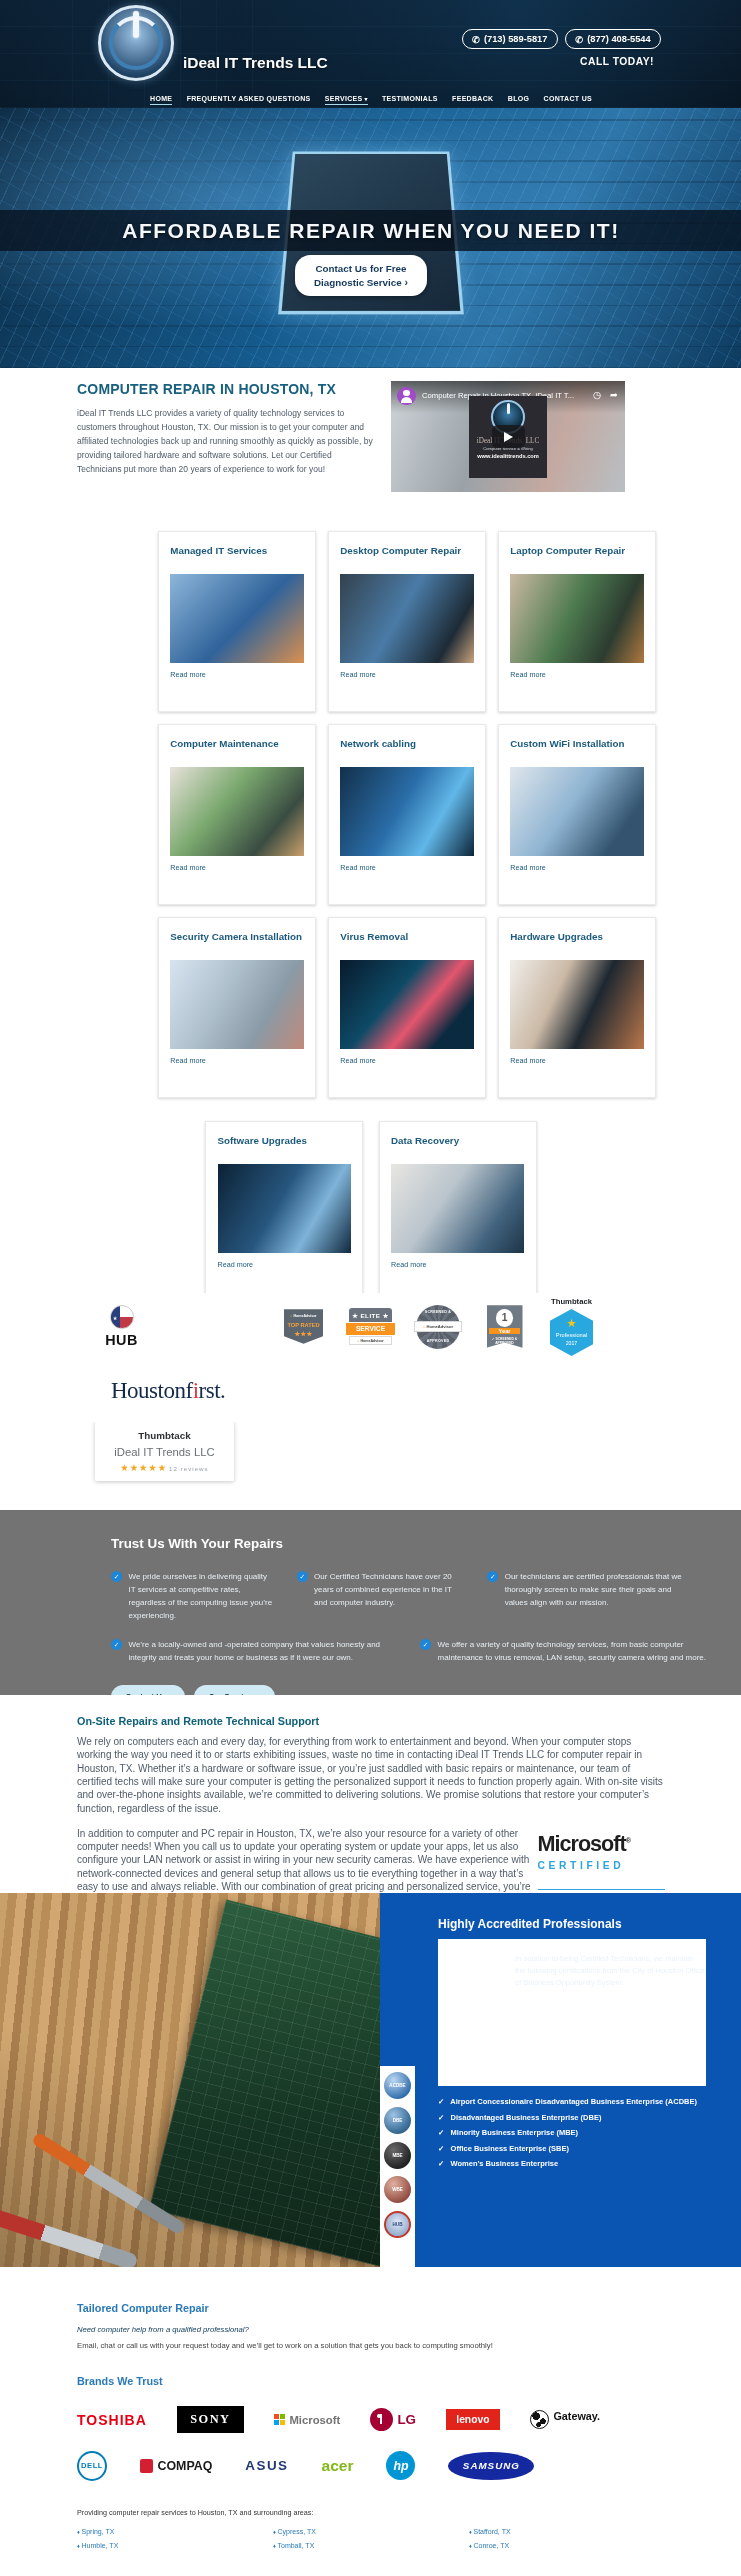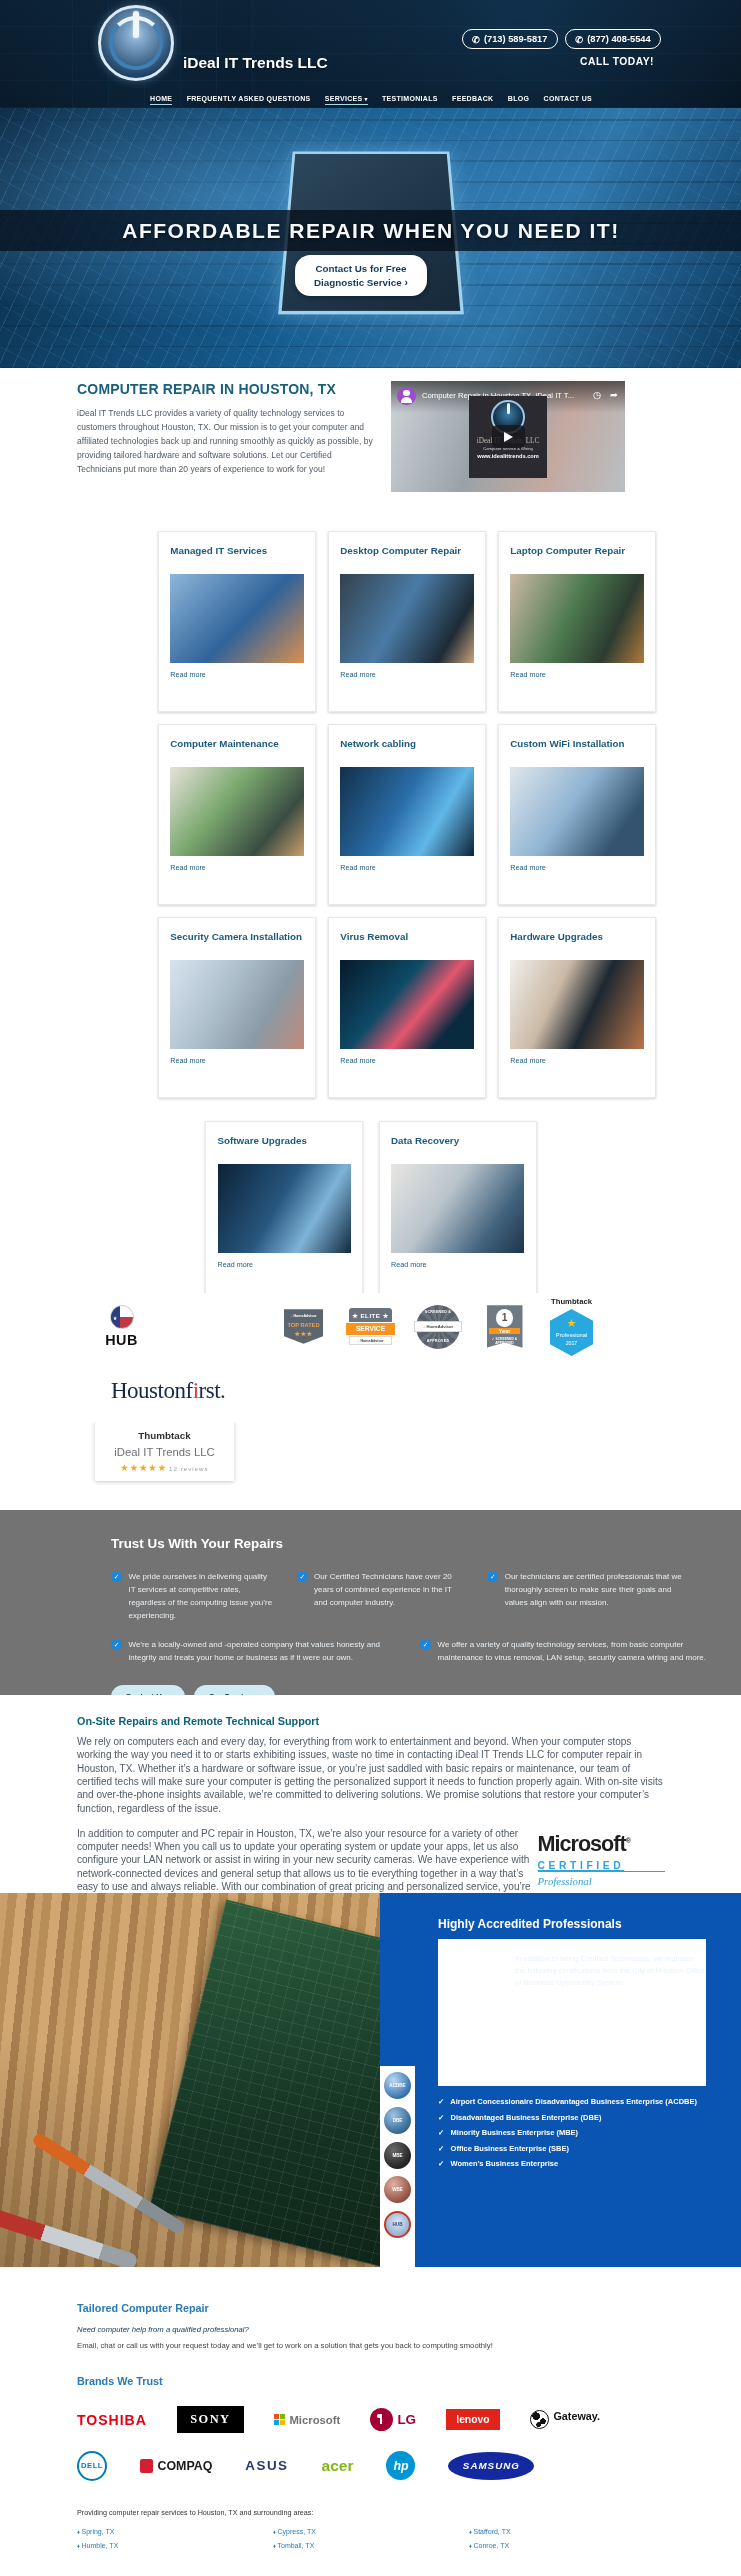--- a/index.html
+++ b/index.html
@@ -161,21 +161,21 @@
   
   .onsite { height:198px; background:#fff; padding:19.6px 77px 0; }
   .onsite h2 { color:#0f6079; font-size:10.8px; font-weight:bold; }
   .onsite p { font-size:10px; line-height:13.4px; color:#4f5b68; }
   .onsite .p1 { margin-top:8.2px; }
   .onsite-row { display:flex; margin-top:11.3px; }
   .onsite-row .p2 { width:466px; }
   .ms-logo { margin-left:auto; width:129px; padding-top:4.1px; }
   .ms-name { font-size:21.6px; font-weight:900; color:#1f1f1f; letter-spacing:-1px; }
   .ms-name sup { font-size:7.2px; }
-  .ms-cert { color:#2ea3dc; font-size:10.3px; font-weight:bold; letter-spacing:3.6px; margin-top:3.1px; padding-bottom:0; border-bottom:1.5px solid #2ea3dc;text-decoration:underline; }
+  .ms-cert { color:#2ea3dc; font-size:10.3px; font-weight:bold; letter-spacing:3.6px; margin-top:3.1px; padding-bottom:18px; border-bottom:1.5px solid #2ea3dc; }
   .ms-prof { font-family:"Liberation Serif", serif; font-style:italic; color:#2ea3dc; font-size:10.8px; margin-top:3.1px; }
 
   
   .accredited { height:374px; display:flex; position:relative; }
   .acc-photo { width:386px; height:100%; position:relative; overflow:hidden;
     background:
       linear-gradient(25deg, rgba(0,0,0,.25), transparent 45%),
       repeating-linear-gradient(96deg, #c9a069 0 8.2px, #b98d58 8.2px 17px, #d2a771 17px 27px, #ab7f4e 27px 35px); }
   .acc-board { position:absolute; right:-46px; top:31px; width:242px; height:319px; transform:rotate(14deg);
     background:

